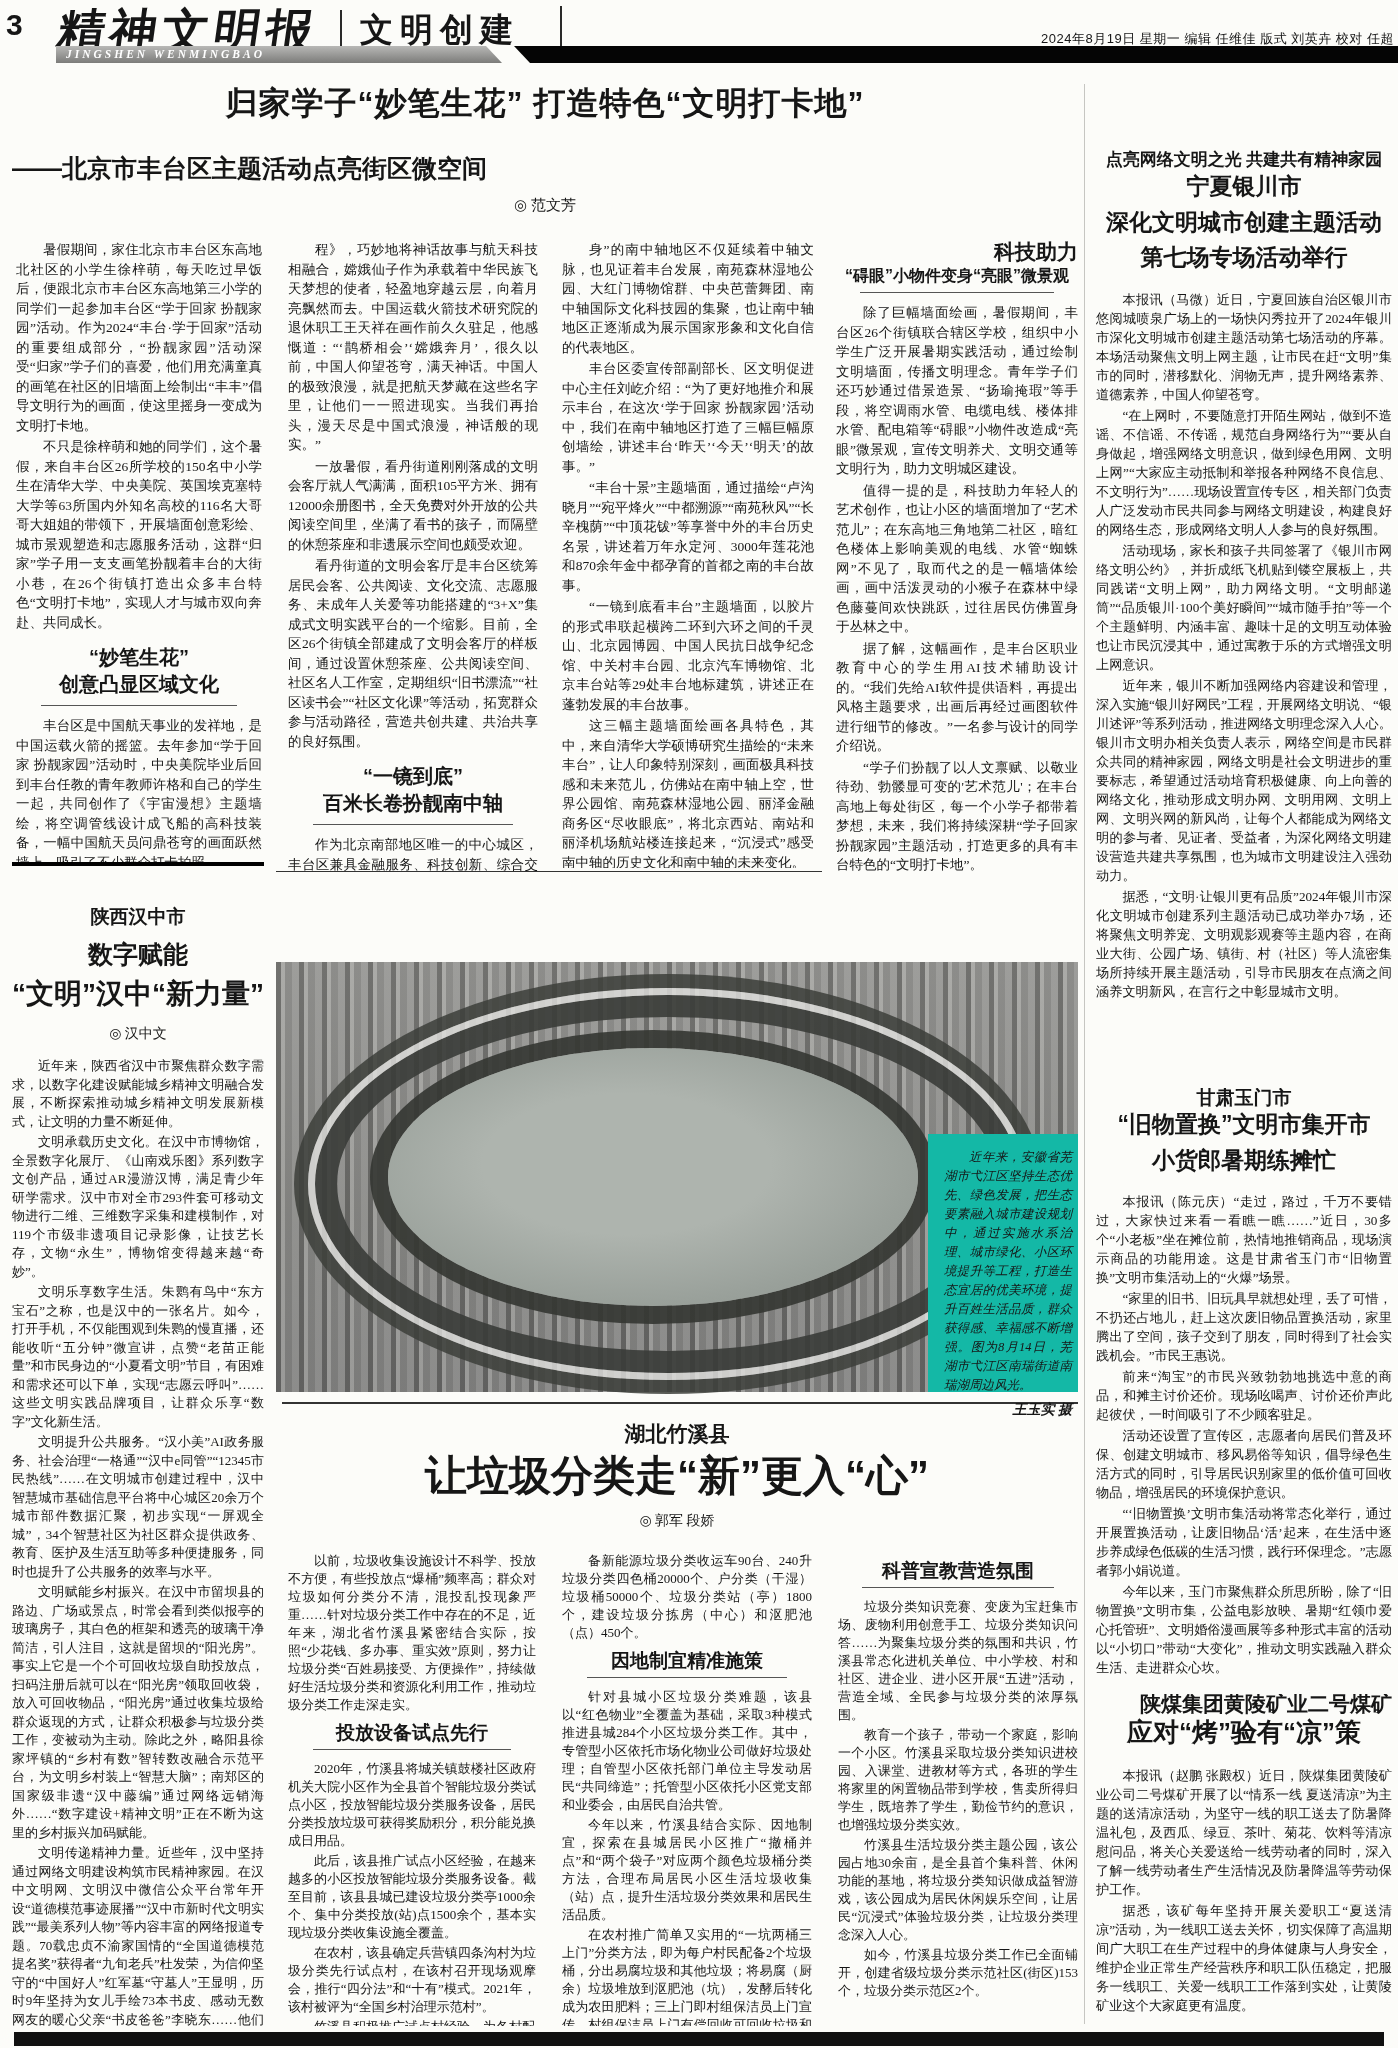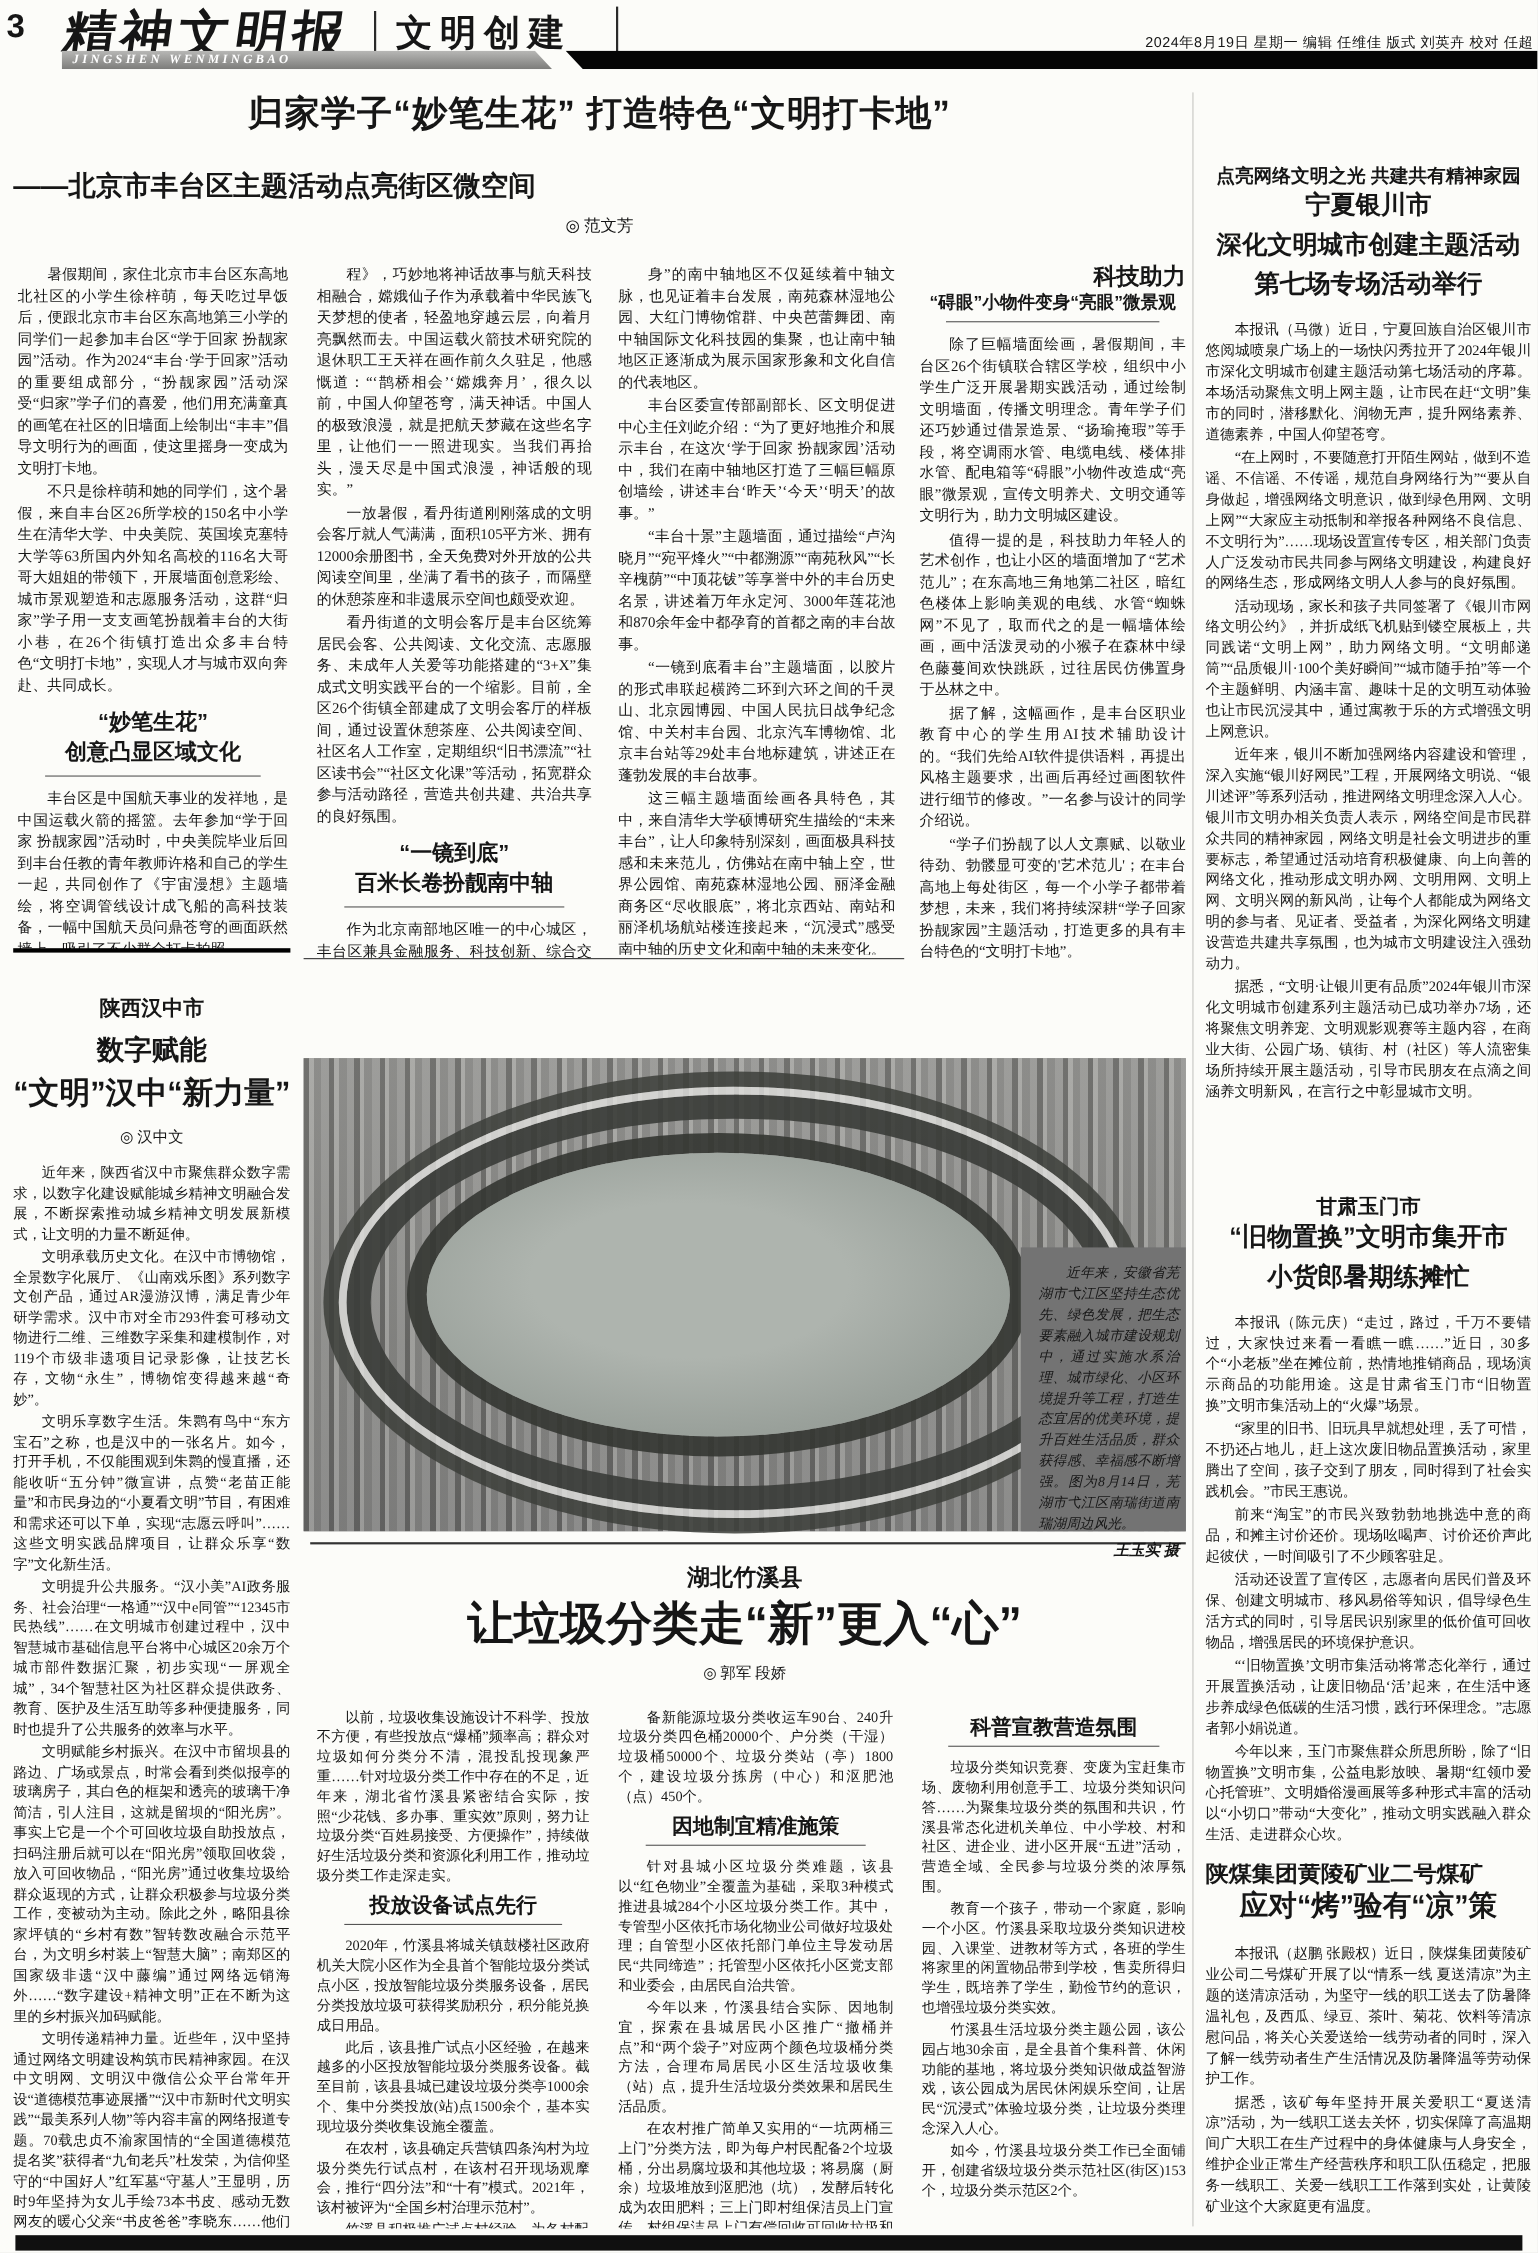--- a/index.html
+++ b/index.html
@@ -61,21 +61,21 @@
   .photo{left:276px;top:962px;width:802px;height:430px;background:#9a9a97;}
   .ph-city{position:absolute;inset:0;
      background:
        repeating-linear-gradient(90deg,rgba(70,70,68,.55) 0 5px,rgba(175,175,172,.55) 5px 9px,rgba(120,120,118,.55) 9px 16px,rgba(150,150,148,.55) 16px 23px),
        linear-gradient(180deg,#a6a6a3,#8b8b88 60%,#808080);}
   .ph-road{position:absolute;left:4%;top:6%;width:88%;height:88%;border:7px solid rgba(225,225,222,.8);
      border-radius:50%;box-shadow:0 0 0 14px rgba(60,62,58,.85), inset 0 0 0 22px rgba(58,60,56,.9);}
   .ph-lake{position:absolute;left:14%;top:20%;width:66%;height:60%;border-radius:50%;
      background:radial-gradient(ellipse at 45% 45%,#aeb4ae 0 35%,#99a09a 70%,#8c938d 100%);
      box-shadow:0 0 0 18px rgba(52,54,50,.9);}
-  .ph-cap{position:absolute;right:0;bottom:0;width:150px;height:258px;background:#737373;
+  .ph-cap{position:absolute;right:0;bottom:0;width:150px;height:258px;background:#14b8a6;
      padding:14px 6px 6px 16px;box-sizing:border-box;}
   .ph-cap p{margin:0;font-size:12.5px;line-height:19px;font-style:italic;text-align:justify;text-indent:2em;}
   .ph-credit{margin-top:6px;text-align:right;font-weight:bold;font-size:14px;font-style:italic;}
 
   
   .zx-kick{left:276px;top:1420px;width:802px;text-align:center;font-weight:bold;font-size:21px;}
   .zx-head{left:276px;top:1448px;width:802px;text-align:center;font-weight:bold;font-size:42px;}
   .zx-by{left:276px;top:1512px;width:802px;text-align:center;font-size:14px;}
   .zcol{font-size:13px;line-height:18px;}
   .zc1{left:288px;top:1552px;width:248px;height:474px;}
@@ -83,21 +83,21 @@
   .zc3{left:838px;top:1552px;width:240px;height:474px;}
   .zsh{text-align:center;font-weight:bold;font-size:19px;margin-top:10px;}
 
   
   .sb{width:296px;font-size:13.2px;line-height:19px;}
   .sb1{left:1096px;top:150px;height:932px;}
   .sb2{left:1096px;top:1088px;height:600px;}
   .sb3{left:1096px;top:1694px;height:332px;}
   .sb-kick{text-align:center;font-weight:bold;font-size:17px;}
   .sb-kick2{text-align:center;font-weight:bold;font-size:19px;}
-  .sb-kick3{text-align:left;font-weight:bold;font-size:21px;}
+  .sb-kick3{text-align:right;font-weight:bold;font-size:21px;}
   .sb-t{text-align:center;font-weight:bold;font-size:23px;line-height:1.55;}
   .sb-t3{text-align:center;font-weight:bold;font-size:26px;line-height:1.5;}
   .sb-body{margin-top:14px;}
 </style>
 </head>
 <body>
 
 <div class="page">
 
   <div class="abs h-num sans">3</div>

